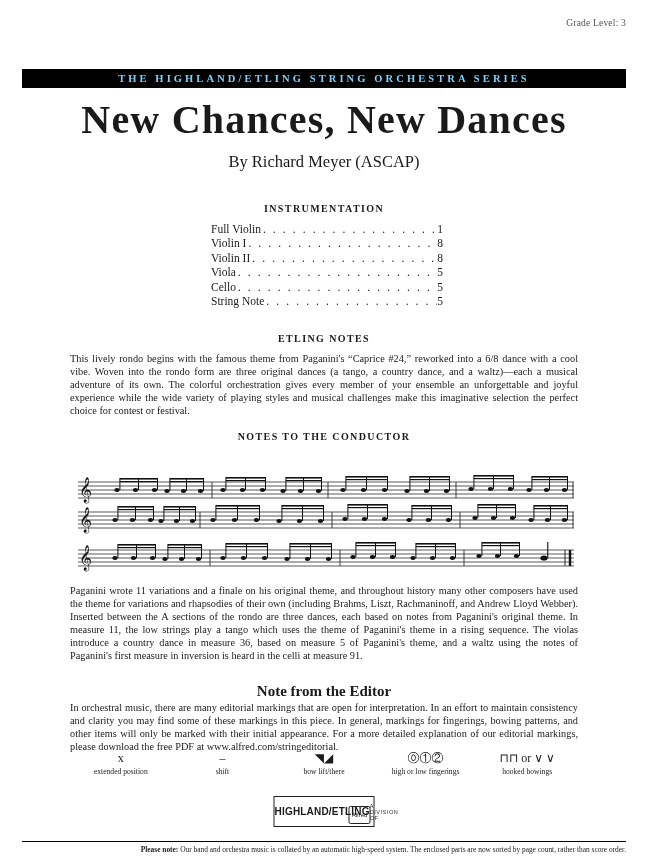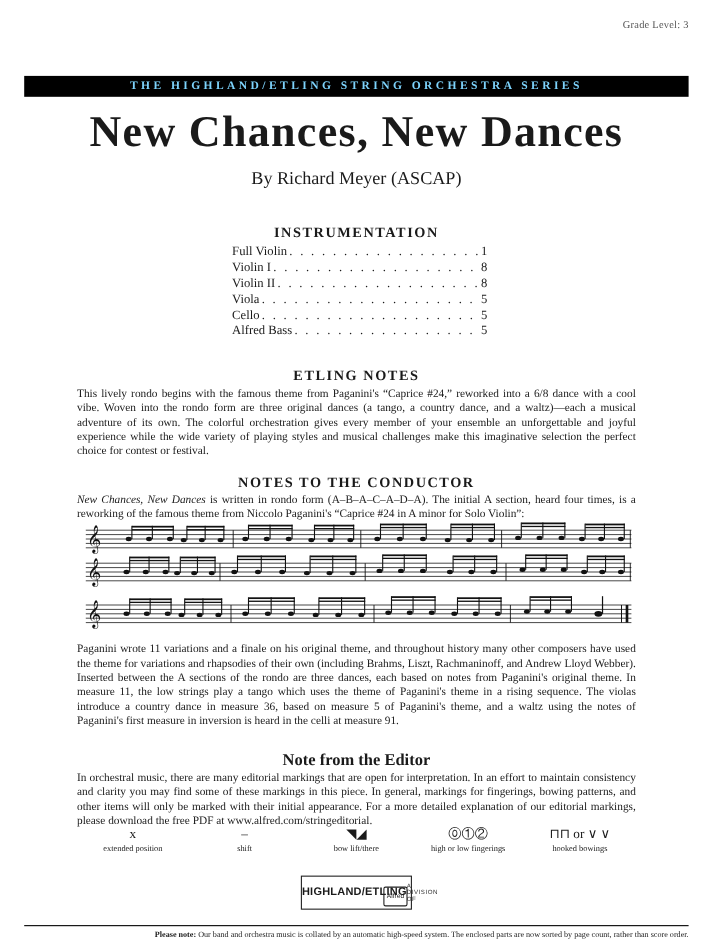--- a/index.html
+++ b/index.html
@@ -45,21 +45,21 @@
 
   .byline {
     position:absolute; left:0; right:0; top:152px;
     text-align:center;
     font-size:16.5px;
   }
 
   
   .heading {
     text-align:center;
-    font-size:13px;
+    font-size:10px;
     font-weight:bold;
     letter-spacing:1.4px;
     font-family:Liberation Serif, serif;
   }
 
   .inst-head { position:absolute; left:0; right:0; top:203px; }
 
   .inst-list {
     position:absolute; left:211px; top:222px; width:232px;
     font-size:11.5px; line-height:14.4px;
@@ -178,33 +178,30 @@
       <span class="inst-name">Viola</span>
       <span class="inst-dots">. . . . . . . . . . . . . . . . . . . . . . . . . . . . . . . . . . . . . . . . . .</span>
       <span class="inst-qty">5</span>
     </div>
     <div class="inst-row">
       <span class="inst-name">Cello</span>
       <span class="inst-dots">. . . . . . . . . . . . . . . . . . . . . . . . . . . . . . . . . . . . . . . . . .</span>
       <span class="inst-qty">5</span>
     </div>
     <div class="inst-row">
-      <span class="inst-name">Alfred Bass</span>
+      <span class="inst-name">String Note</span>
       <span class="inst-dots">. . . . . . . . . . . . . . . . . . . . . . . . . . . . . . . . . . . . . . . . . .</span>
       <span class="inst-qty">5</span>
     </div>
   </div>
 
   <div class="heading pn-head">ETLING NOTES</div>
   <div class="body-text pn-body">This lively rondo begins with the famous theme from Paganini's “Caprice #24,” reworked into a 6/8 dance with a cool vibe. Woven into the rondo form are three original dances (a tango, a country dance, and a waltz)—each a musical adventure of its own. The colorful orchestration gives every member of your ensemble an unforgettable and joyful experience while the wide variety of playing styles and musical challenges make this imaginative selection the perfect choice for contest or festival.</div>
 
   <div class="heading ntc-head">NOTES TO THE CONDUCTOR</div>
-  <div class="body-text ntc-body1">
-    <em>New Chances, New Dances</em><span> is written in rondo form (A–B–A–C–A–D–A). The initial A section, heard four times, is a reworking of the famous theme from Niccolo Paganini's “Caprice #24 in A minor for Solo Violin”:</span>
-  </div>
 
   <div class="music">
     <svg width="528" height="112" viewBox="0 0 528 112" xmlns="http://www.w3.org/2000/svg">
       <g stroke="#111" stroke-width="0.7" fill="none">
 
         <line x1="18" y1="10" x2="514" y2="10"></line>
         <line x1="18" y1="14" x2="514" y2="14"></line>
         <line x1="18" y1="18" x2="514" y2="18"></line>
         <line x1="18" y1="22" x2="514" y2="22"></line>
         <line x1="18" y1="26" x2="514" y2="26"></line>

